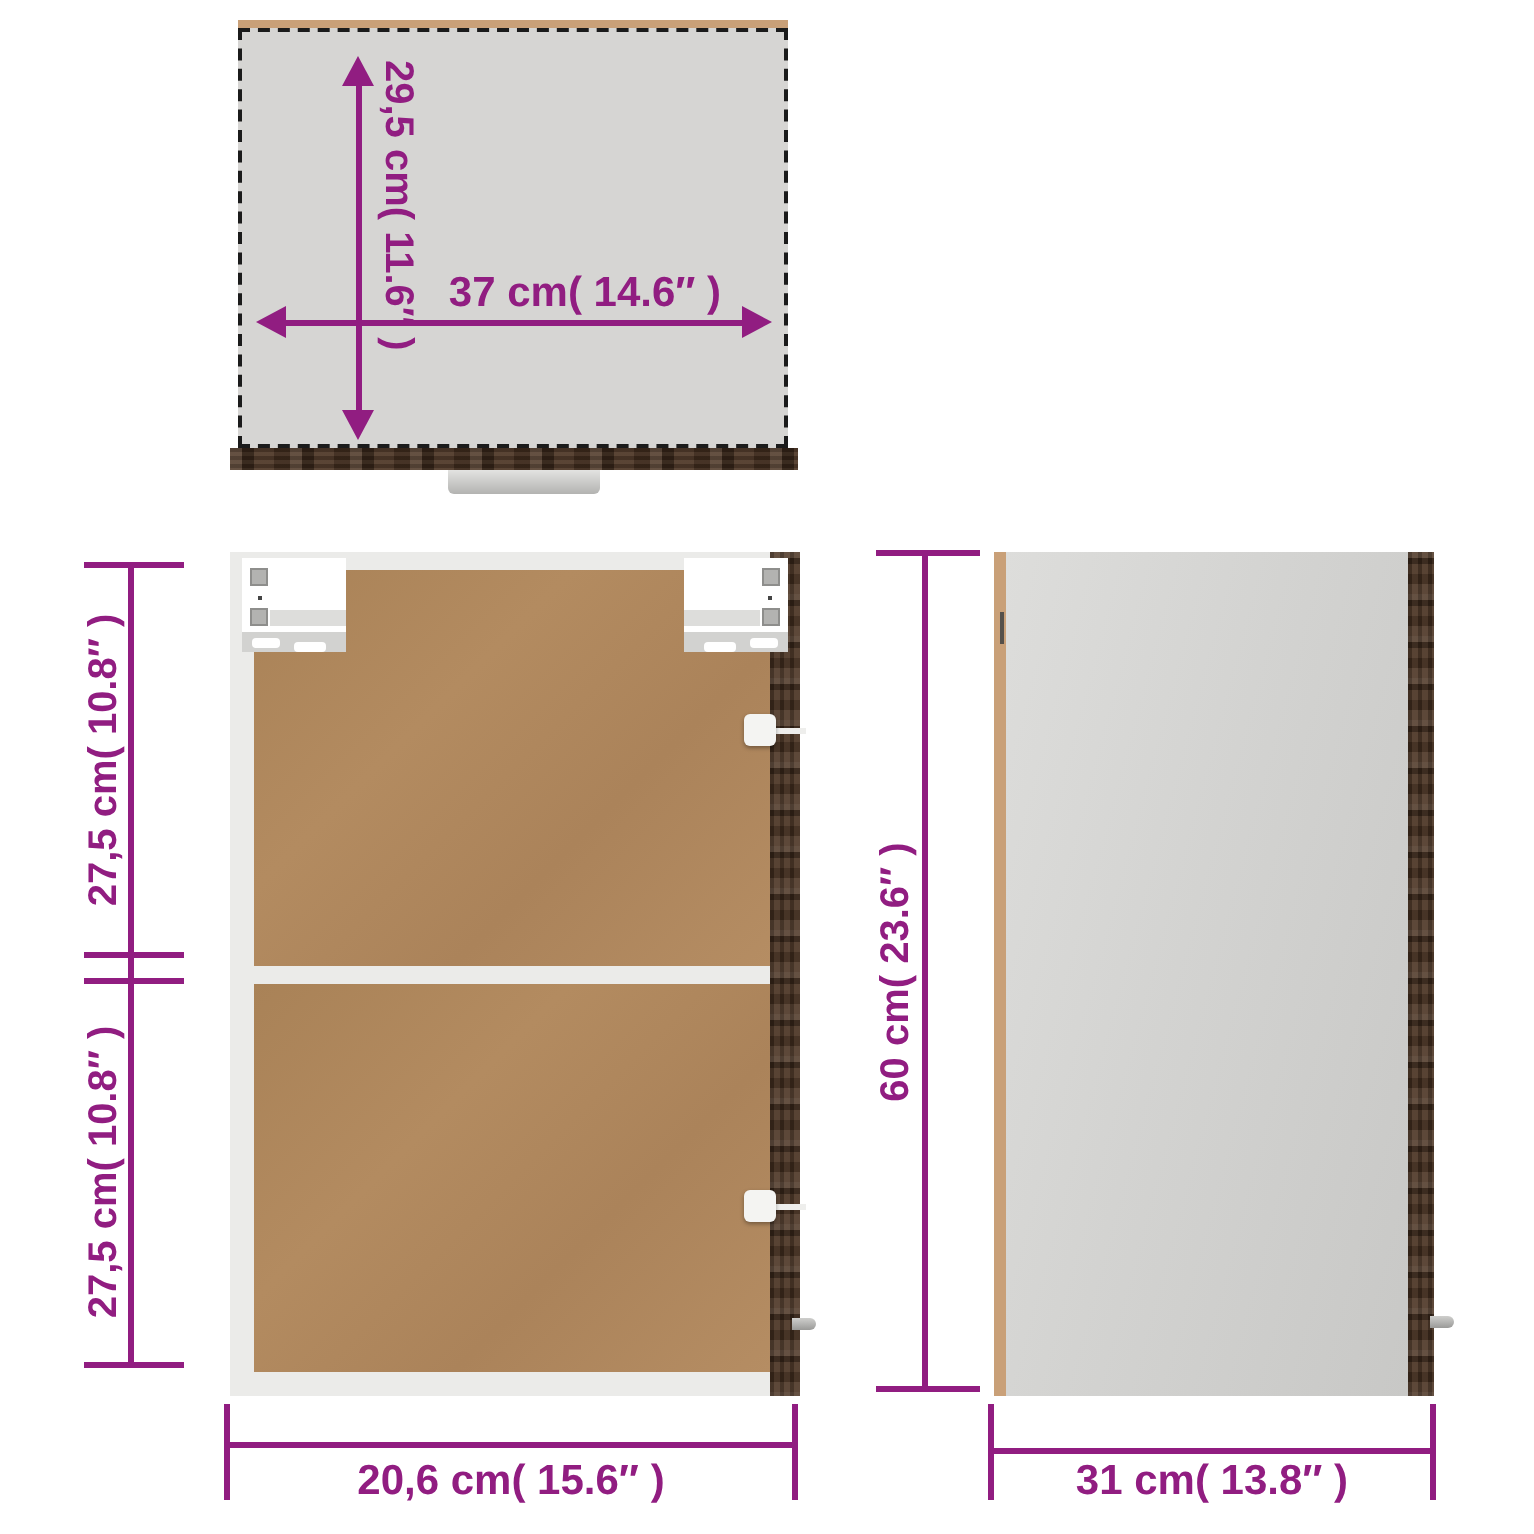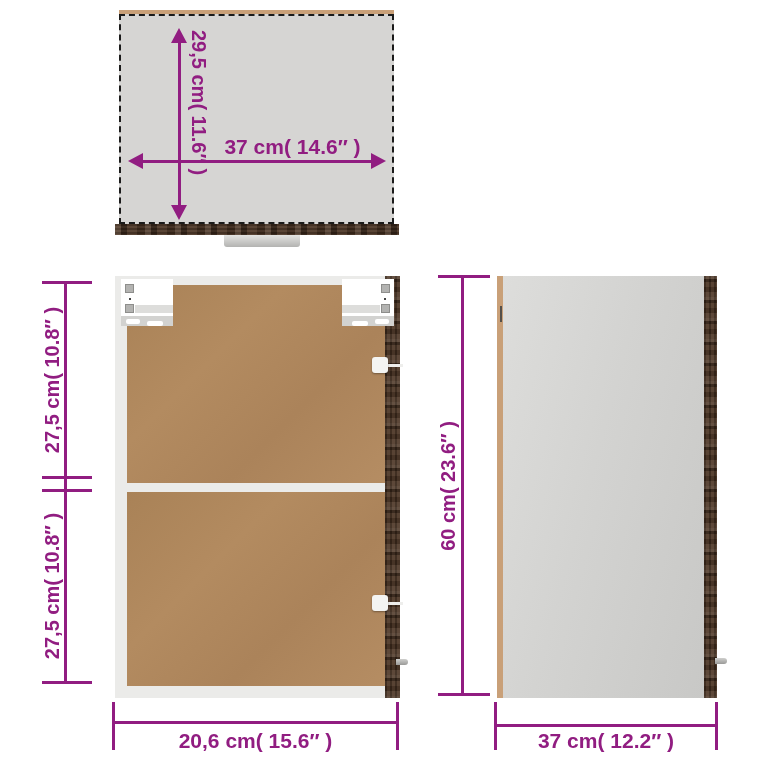--- a/index.html
+++ b/index.html
@@ -149,16 +149,16 @@
   <div>
     <div class="cap-v" style="left:112px;top:702px;"></div>
     <div class="hline" style="left:112px;top:721px;width:287px;"></div>
     <div class="cap-v" style="left:396px;top:702px;"></div>
     <div class="dimtext abs ctr" style="left:112px;top:729px;width:287px;">20,6 cm( 15.6″ )</div>
   </div>
   <div>
     <div class="cap-v" style="left:494px;top:702px;"></div>
     <div class="hline" style="left:494px;top:724px;width:224px;"></div>
     <div class="cap-v" style="left:715px;top:702px;"></div>
-    <div class="dimtext abs ctr" style="left:494px;top:729px;width:224px;">37 cm( 12.2″ )</div>
+    <div class="dimtext abs ctr" style="left:494px;top:729px;width:224px;">31 cm( 13.8″ )</div>
   </div>
 
 </div>
 
 </body></html>

